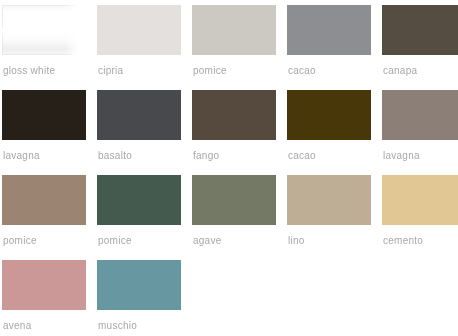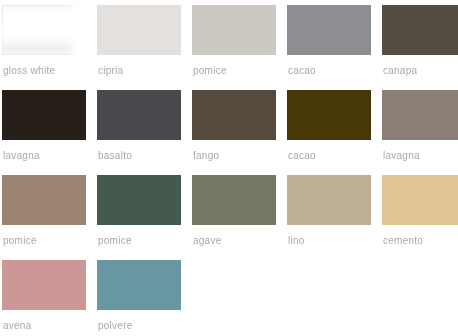--- a/index.html
+++ b/index.html
@@ -148,16 +148,16 @@
       <div class="swatch-cell">
         <div class="swatch-chip" style="background: rgb(224, 199, 148);"></div>
         <div class="swatch-label">cemento</div>
       </div>
       <div class="swatch-cell">
         <div class="swatch-chip" style="background: rgb(204, 151, 151);"></div>
         <div class="swatch-label">avena</div>
       </div>
       <div class="swatch-cell">
         <div class="swatch-chip" style="background: rgb(103, 151, 160);"></div>
-        <div class="swatch-label">polvere</div>
+        <div class="swatch-label">muschio</div>
       </div>
     </div>
 </div>
 
 </body></html>

